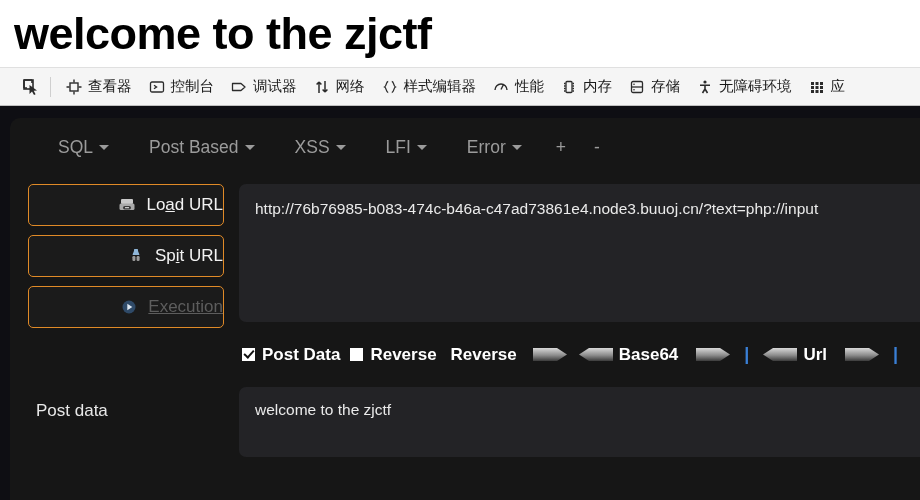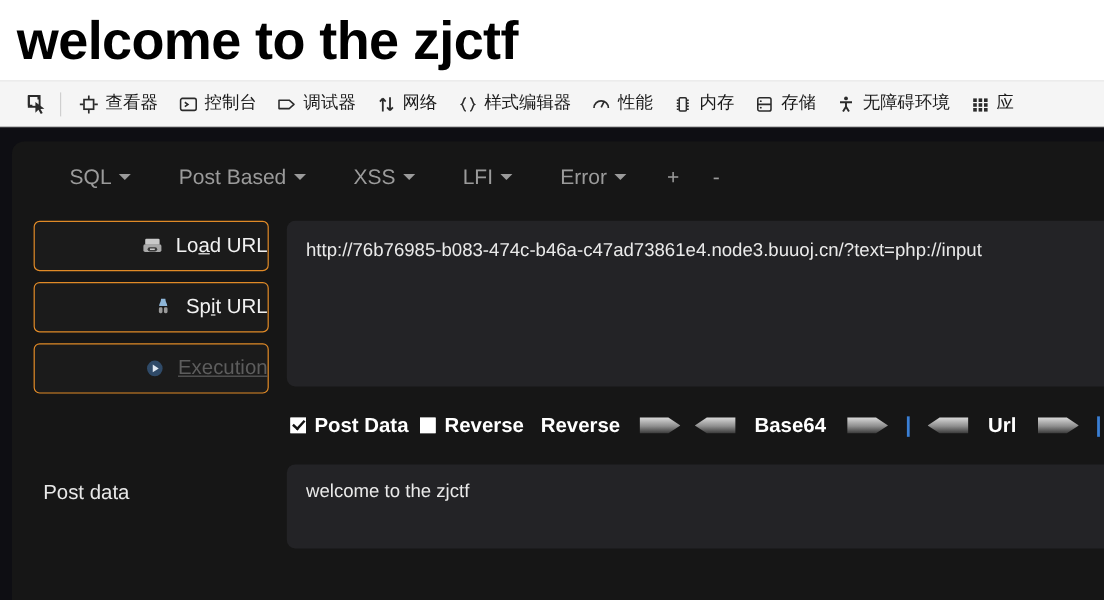--- a/index.html
+++ b/index.html
@@ -193,21 +193,21 @@
     content: "";
     position: absolute;
     left: 3px; top: -1px;
     width: 4px; height: 8px;
     border: solid #111;
     border-width: 0 2px 2px 0;
     transform: rotate(42deg);
   }
   .opt-label { margin-right: 14px; }
   .opt-label.tight { margin-right: 10px; }
-  .opt-label.wide { margin-left: 10px; margin-right: 12px; }
+  .opt-label.wide { margin-right: 12px; }
 
   .arrow {
     width: 34px; height: 17px;
     display: inline-block;
     flex: 0 0 auto;
     margin: 0 6px;
   }
   .pipe {
     color: #3a7fd5;
     font-weight: bold;

